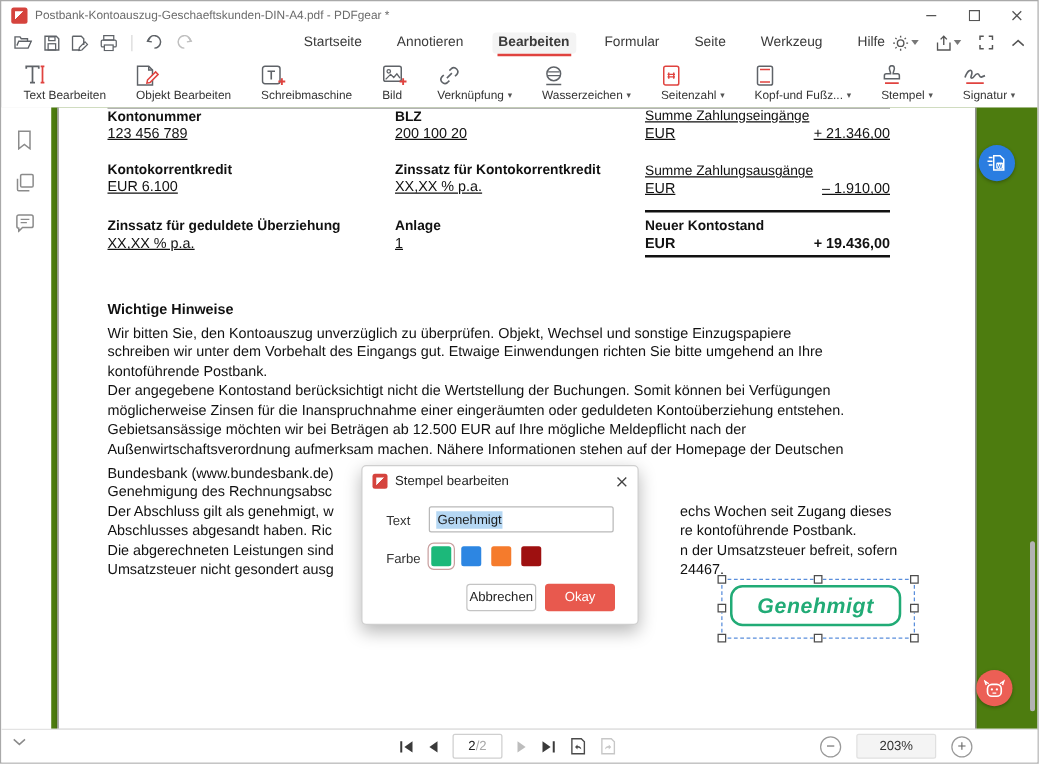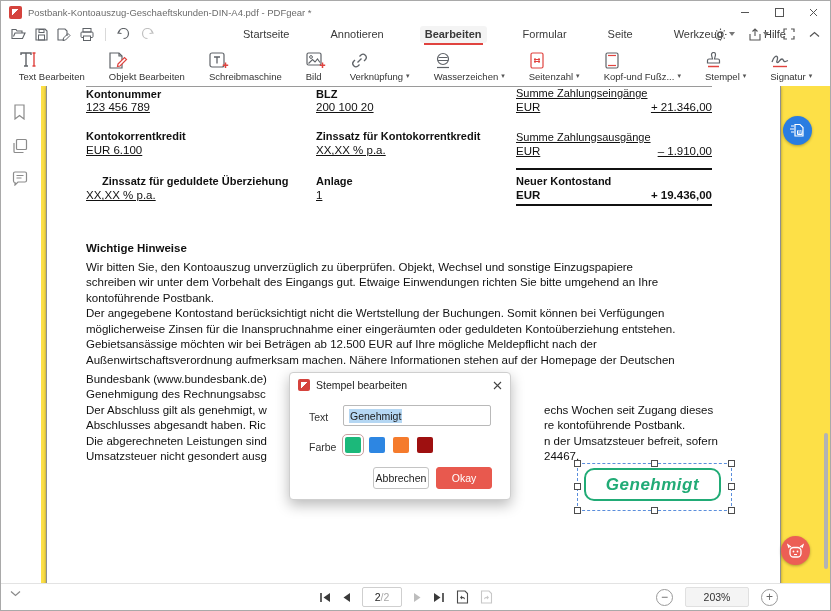--- a/index.html
+++ b/index.html
@@ -14,41 +14,41 @@
   .logo:before{content:"";position:absolute;left:3px;top:3px;width:7px;height:7px;
     background:linear-gradient(135deg,#fff 45%,transparent 46%);}
   .title-text{font-size:9.5px;color:#6b6b6b;}
   .winbtns{margin-left:auto;display:flex;height:22px;}
   .winbtn{width:34px;height:22px;display:flex;align-items:center;justify-content:center;color:#555;}
 
   
   .menubar{position:absolute;top:22px;left:0;right:0;height:22px;display:flex;align-items:center;}
   .qat{display:flex;align-items:center;gap:9px;margin-left:10px;}
   .qat .sep{width:1px;height:13px;background:#d9d9d9;margin:0 2px;}
-  .menu-items{position:absolute;left:237px;top:0;height:22px;display:flex;align-items:center;gap:31px;}
+  .menu-items{position:absolute;left:237px;top:0;height:22px;display:flex;align-items:center;gap:18px;}
   .menu-item{font-size:11px;color:#3a3a3a;padding:2px 5px 3px;position:relative;white-space:nowrap;}
   .menu-item.active{background:#f4f4f4;border-radius:3px;font-weight:bold;}
   .menu-item.active:after{content:"";position:absolute;left:4px;right:4px;bottom:-2px;height:2px;background:#e0433f;}
   .menu-right{position:absolute;right:10px;top:0;height:22px;display:flex;align-items:center;gap:14px;color:#555;}
   .tri{width:0;height:0;border-left:3px solid transparent;border-right:3px solid transparent;border-top:4px solid #777;display:inline-block;margin-left:2px;}
 
   
   .toolbar{position:absolute;top:44px;left:0;right:0;height:41px;display:flex;align-items:center;
            justify-content:center;gap:24px;border-bottom:1px solid #ececec;}
   .tool{display:flex;flex-direction:column;align-items:flex-start;gap:2px;}
   .tool .ticon{height:19px;display:flex;align-items:flex-end;justify-content:center;}
   .tool .tlabel{font-size:9.5px;color:#333;white-space:nowrap;display:flex;align-items:center;gap:3px;}
   .tool .caret{font-size:7px;color:#555;}
 
   
   .sidebar{position:absolute;top:85px;left:0;width:40px;bottom:26px;background:#fff;border-right:1px solid #e6e6e6;}
   .side-icon{position:absolute;left:11px;color:#8b8b8b;}
 
   
-  .docarea{position:absolute;top:85px;left:40px;right:0;bottom:26px;background:#fde047;overflow:hidden;}
+  .docarea{position:absolute;top:85px;left:40px;right:0;bottom:26px;background:#4d7c0f;overflow:hidden;}
   .page{position:absolute;left:5px;top:-2px;width:733px;height:498px;background:#fff;
         border:1px solid #8f8f8f;box-shadow:0 3px 3px rgba(0,0,0,.35);}
   .doc-label{font-weight:bold;font-size:11px;color:#111;}
   .doc-val{font-size:11.5px;color:#111;text-decoration:underline;}
   .doc-line{position:absolute;background:#111;}
   .amt-row{position:absolute;display:flex;justify-content:space-between;width:196px;}
   .notice{position:absolute;left:39px;top:156px;width:630px;font-size:11.5px;line-height:15.5px;color:#111;}
   .cutrow{position:absolute;left:39px;width:660px;font-size:11.5px;color:#111;white-space:nowrap;}
   .cutrow .right-frag{position:absolute;left:458px;top:0;}
   .scroll-thumb{position:absolute;right:2px;top:347px;width:4px;height:136px;background:#b3b3b3;border-radius:2px;}
@@ -356,21 +356,21 @@
 
   <div class="docarea">
     <div class="page">
 
       <div class="doc-line" style="left:39px;top:1px;width:626px;height:1px;background:#9a9a9a;"></div>
 
       <div class="abs doc-label" style="left:39px;top:3px;">Kontonummer</div>
       <div class="abs doc-val" style="left:39px;top:16px;">123 456 789</div>
       <div class="abs doc-label" style="left:39px;top:45px;">Kontokorrentkredit</div>
       <div class="abs doc-val" style="left:39px;top:59px;">EUR 6.100</div>
-      <div class="abs doc-label" style="left:39px;top:90px;margin-left:16px;">Zinssatz für geduldete Überziehung</div>
+      <div class="abs doc-label" style="left:39px;top:90px;">Zinssatz für geduldete Überziehung</div>
       <div class="abs doc-val" style="left:39px;top:104px;">XX,XX % p.a.</div>
 
       <div class="abs doc-label" style="left:269px;top:3px;">BLZ</div>
       <div class="abs doc-val" style="left:269px;top:16px;">200 100 20</div>
       <div class="abs doc-label" style="left:269px;top:45px;">Zinssatz für Kontokorrentkredit</div>
       <div class="abs doc-val" style="left:269px;top:59px;">XX,XX % p.a.</div>
       <div class="abs doc-label" style="left:269px;top:90px;">Anlage</div>
       <div class="abs doc-val" style="left:269px;top:104px;">1</div>
 
       <div class="abs doc-val" style="left:469px;top:2px;font-size:11px;">Summe Zahlungseingänge</div>

